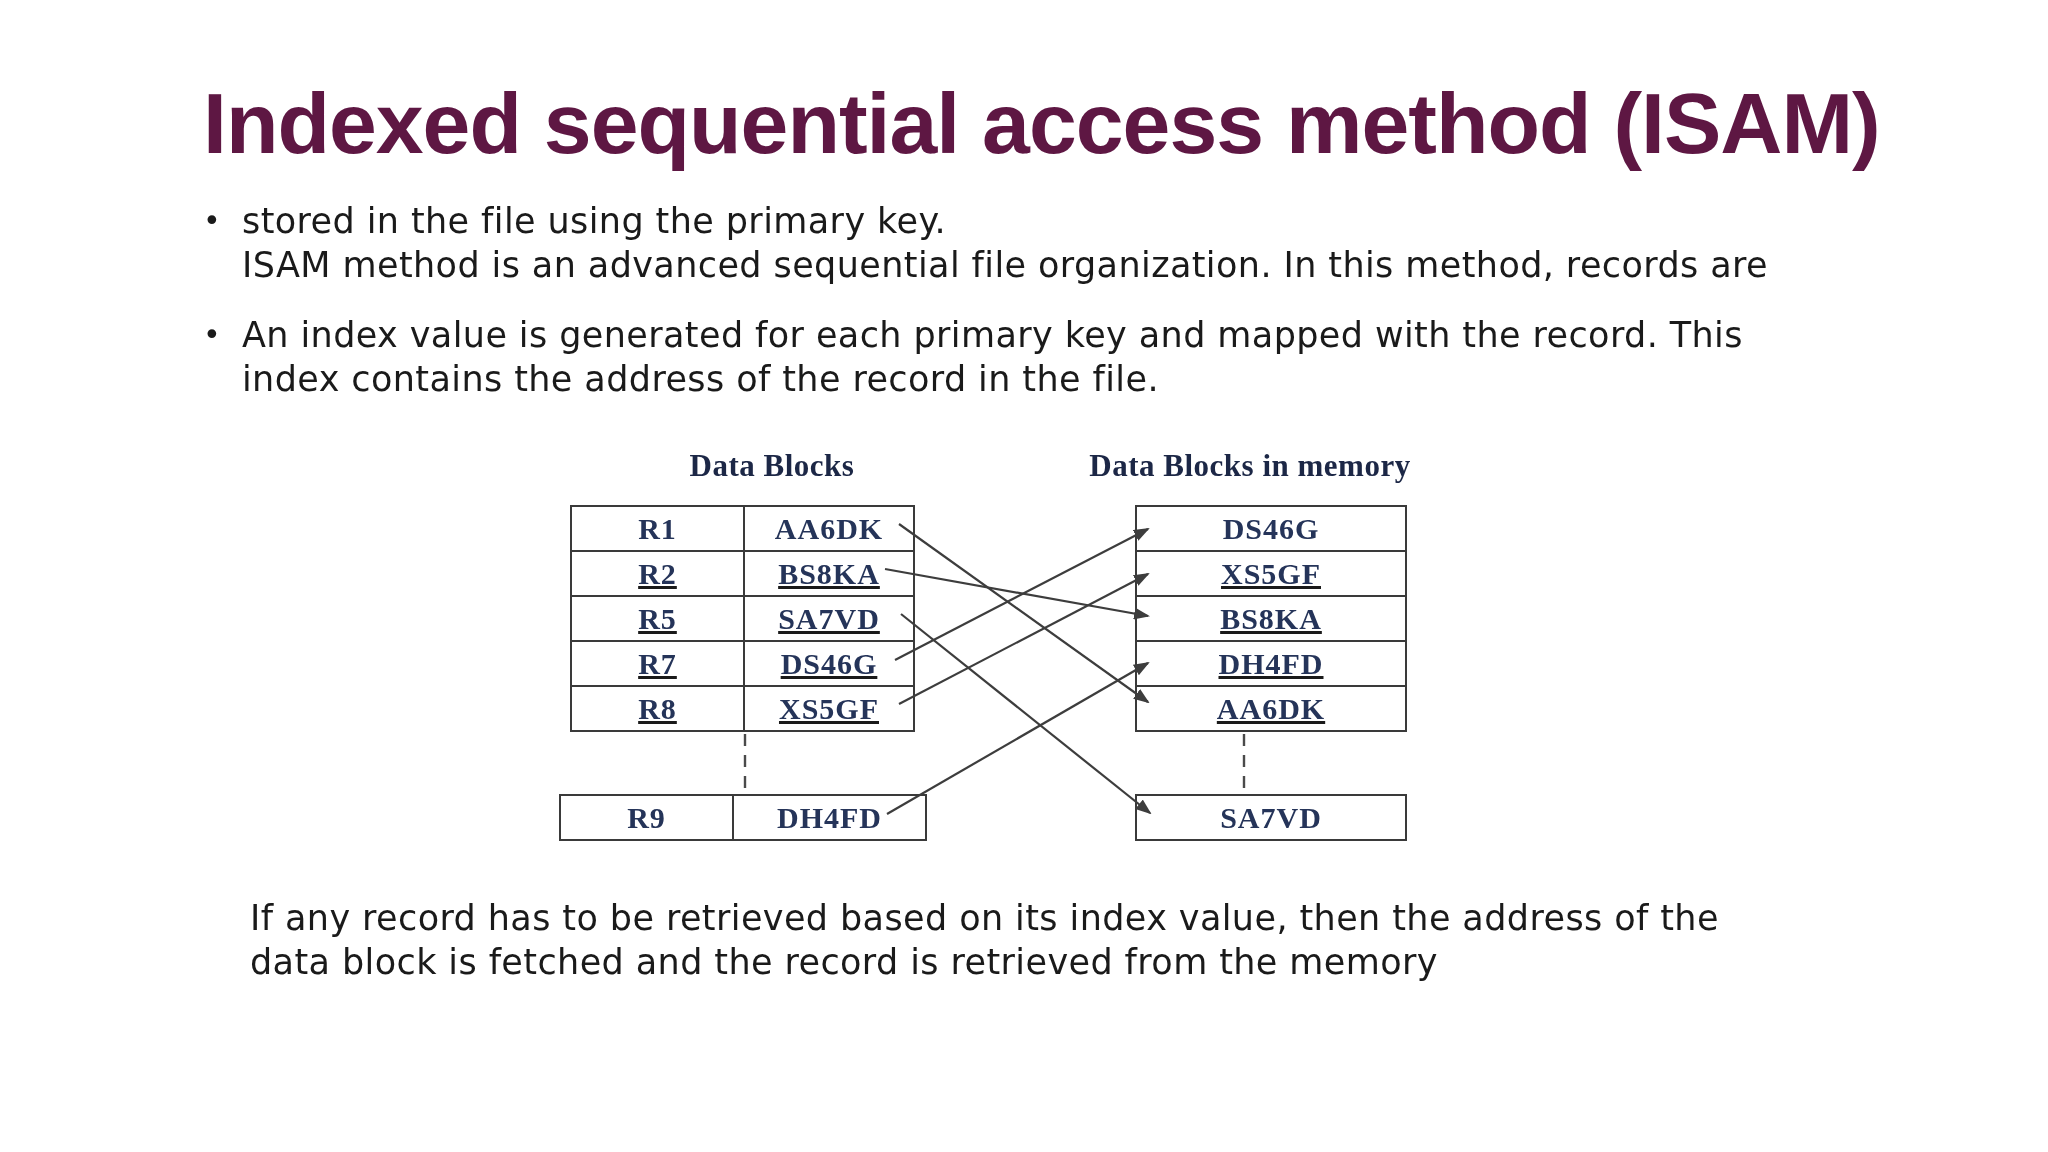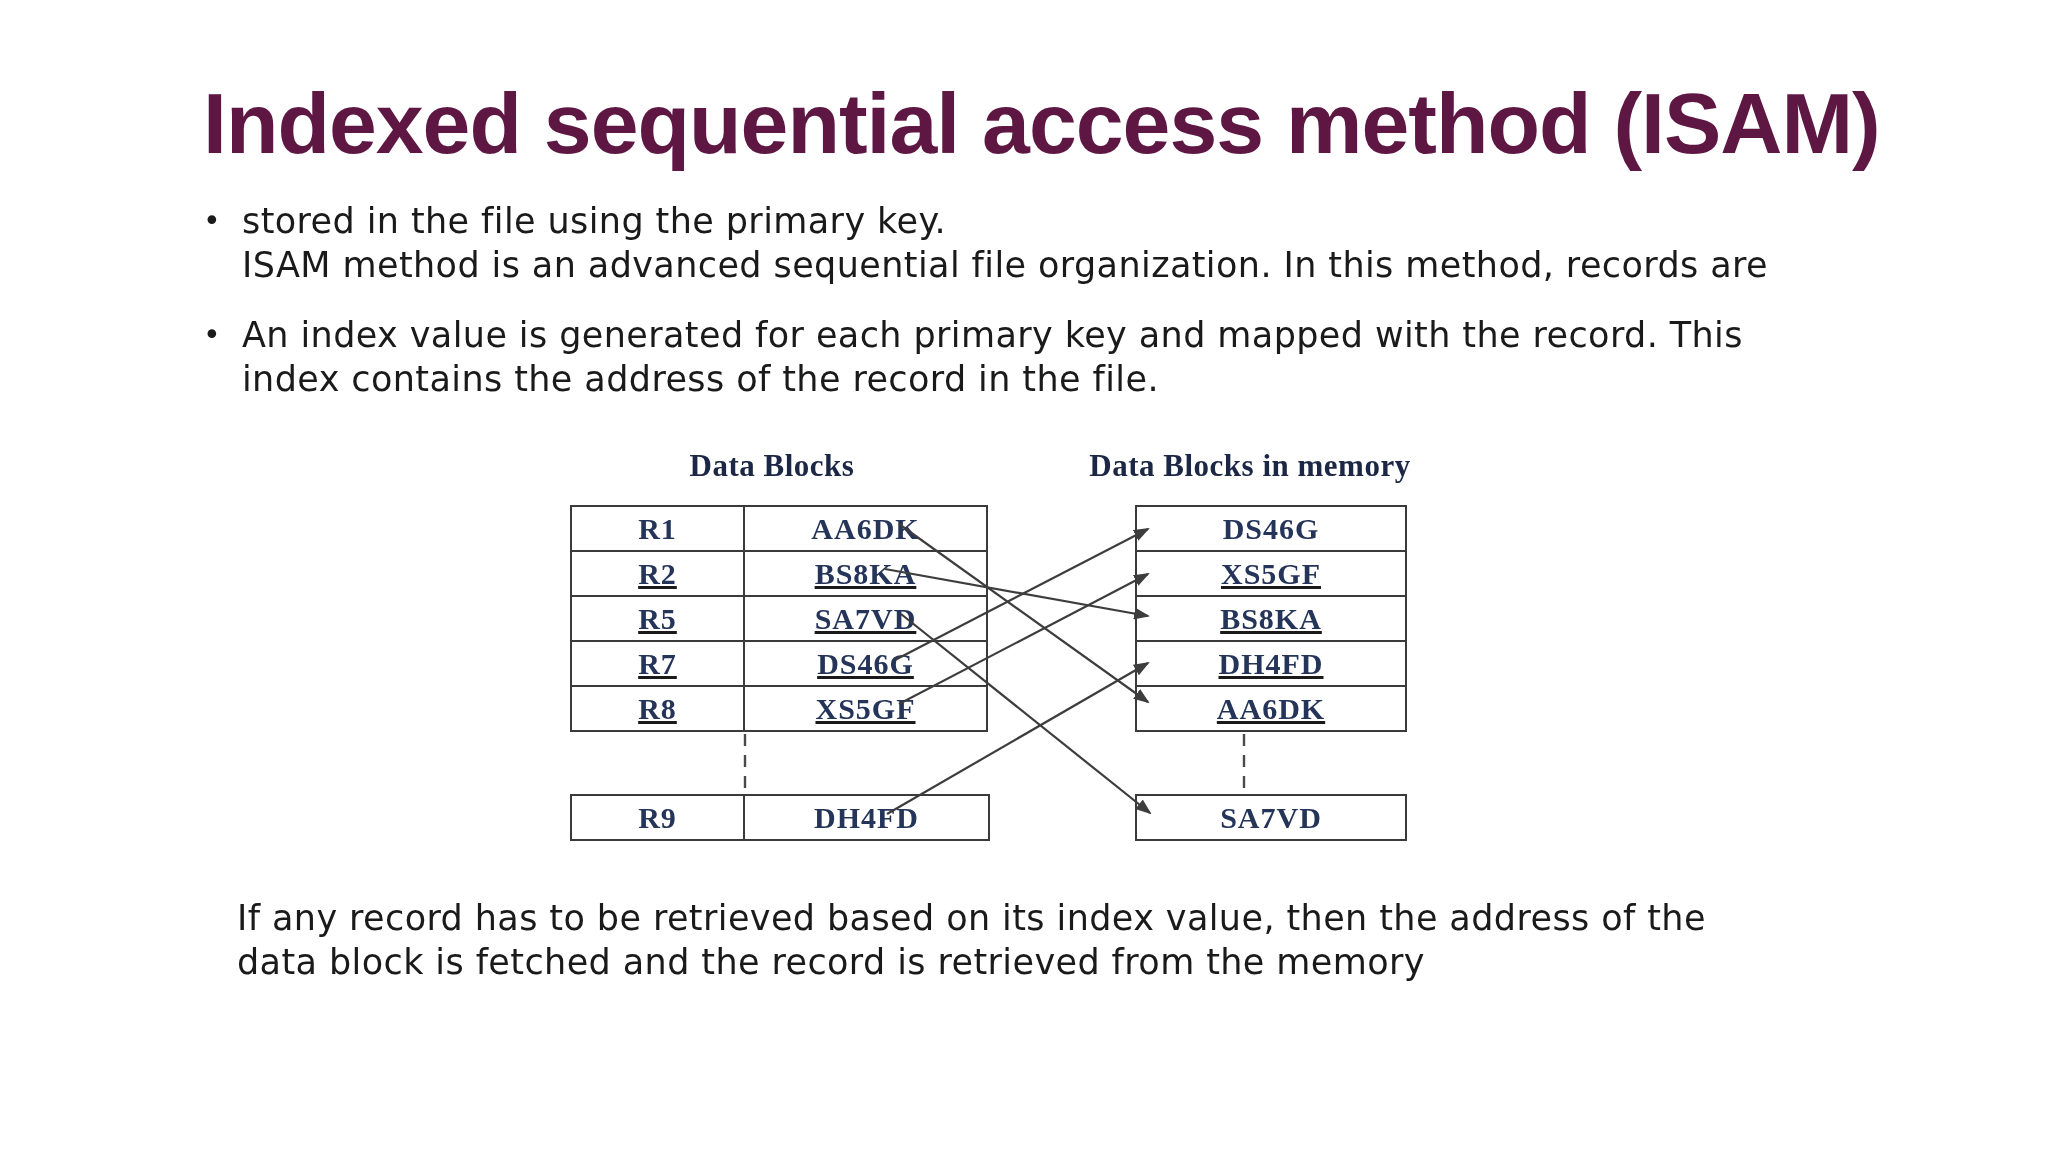--- a/index.html
+++ b/index.html
@@ -57,21 +57,21 @@
     letter-spacing: 0.4px;
     white-space: nowrap;
     color: #1a1a1a;
   }
   #bullet-1 { top: 199px; }
   #bullet-2 { top: 313px; }
 
   
   .footer-para {
     position: absolute;
-    left: 192px;
+    left: 205px;
     top: 896px;
   }
 
   
   .diagram-header {
     position: absolute;
     top: 450px;
     width: 400px;
     text-align: center;
     font-family: "Liberation Serif", serif;
@@ -84,22 +84,22 @@
   }
   #header-left  { left: 527px; }
   #header-right { left: 1005px; }
 
   .dtable {
     position: absolute;
     border: 2px solid #3a3a3a;
     background: #ffffff;
     box-sizing: border-box;
   }
-  #left-table   { left: 525px; top: 505px; width: 418px; }
-  #left-bottom  { left: 525px; top: 794px; width: 420px; }
+  #left-table   { left: 525px; top: 505px; width: 345px; }
+  #left-bottom  { left: 514px; top: 794px; width: 368px; }
   #right-table  { left: 1090px; top: 505px; width: 272px; }
   #right-bottom { left: 1090px; top: 794px; width: 272px; }
 
   .drow { display: flex; height: 43px; }
   .drow + .drow { border-top: 2px solid #3a3a3a; text-decoration: underline; }
 
   .dcell {
     display: flex;
     align-items: center;
     justify-content: center;

